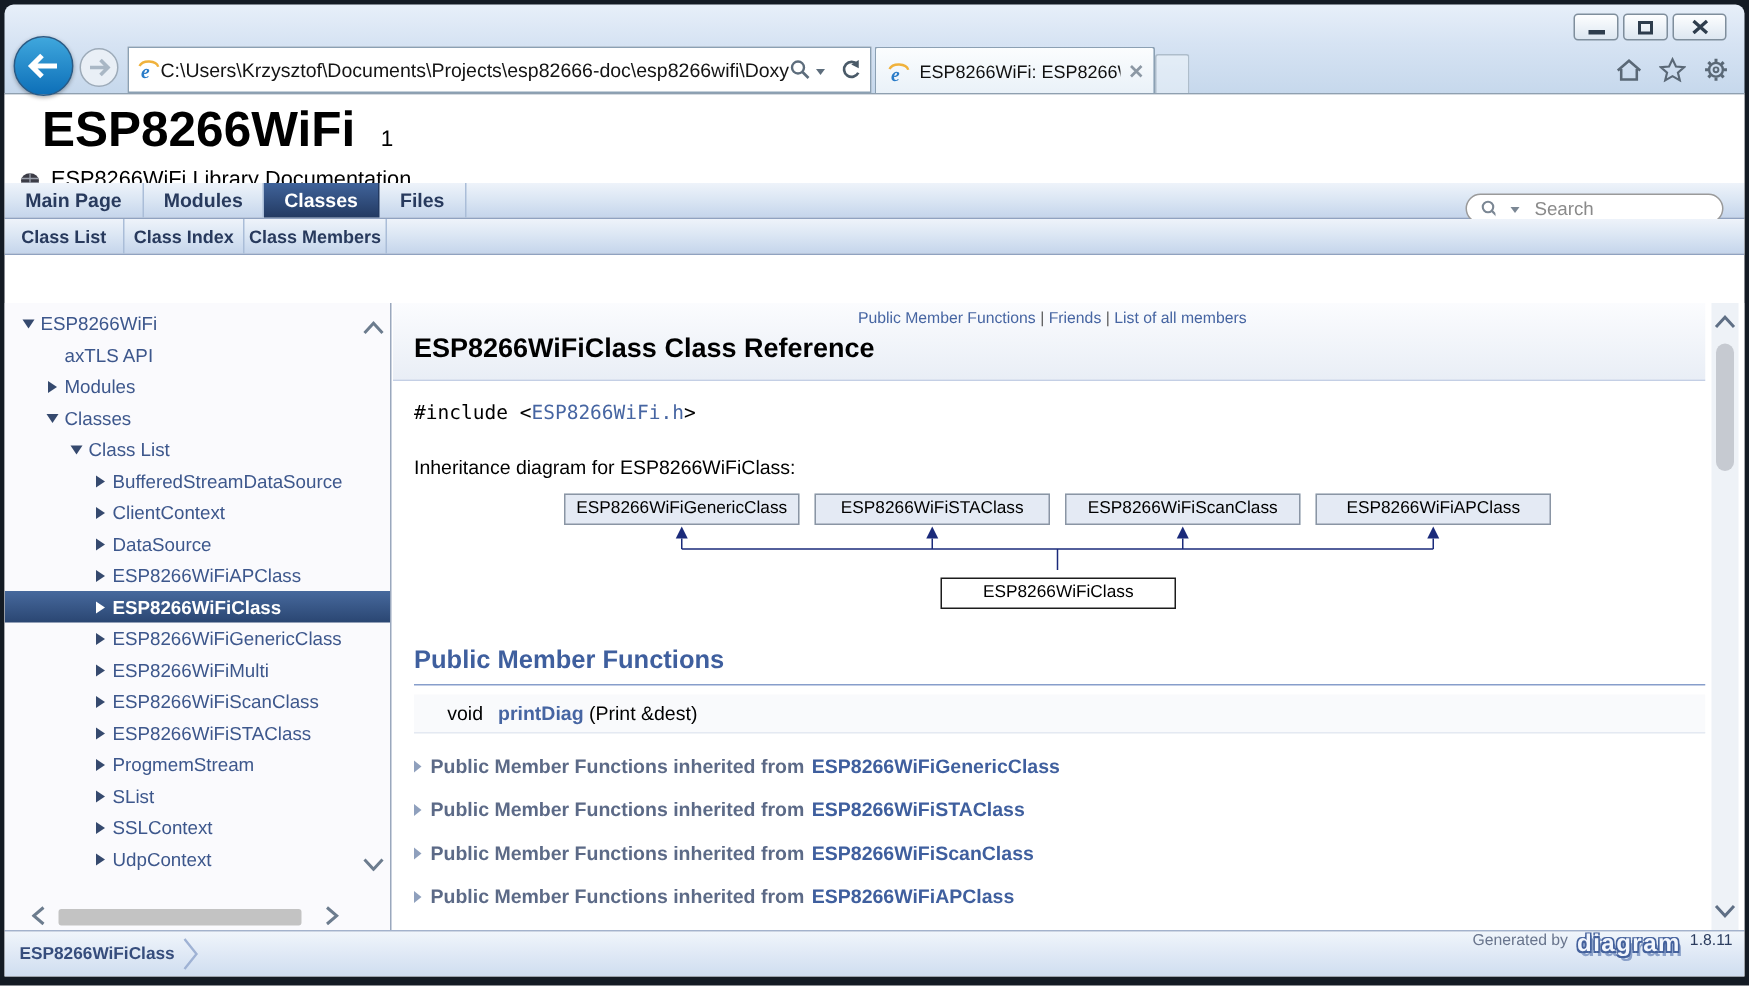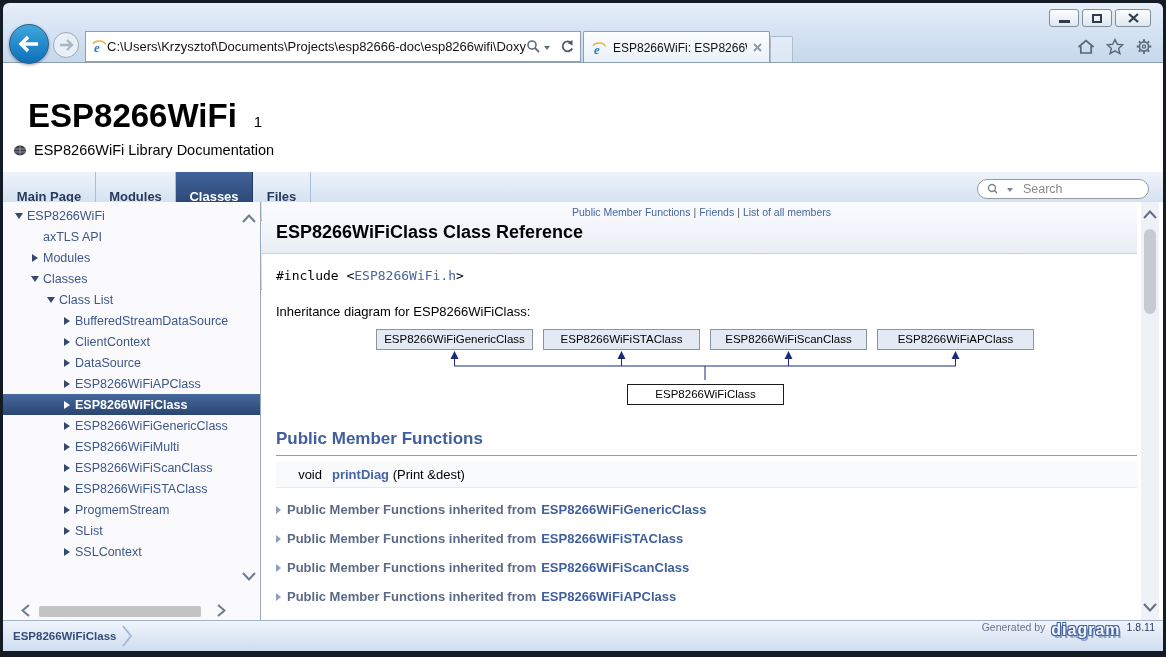--- a/index.html
+++ b/index.html
@@ -37,28 +37,28 @@
   .newtab-stub { position:absolute; left:767px; top:33px; width:23px; height:27px;
     background:rgba(252,254,255,.4); border:1px solid #aebdcb; border-bottom:none; border-radius:2px 2px 0 0; }
   .chrome-icons { position:absolute; right:10px; top:35px; display:flex; gap:11px; align-items:center; }
 
   .favicon { position:relative; width:16px; height:16px; flex:0 0 16px; }
 
   
   .page { position:absolute; top:62px; left:3px; right:3px; bottom:6px; background:#fff;
     border-top:1px solid #8fa0b0; overflow:hidden; }
 
-  .titlearea { position:relative; height:59px; background:#fff;margin-top:30px; }
+  .titlearea { position:relative; height:59px; background:#fff; }
   .projectname { position:absolute; left:25px; top:4px; font-size:33px; font-weight:600; color:#000; }
   .projectnumber { font-size:15px; font-weight:400; margin-left:17px; }
   .projectbrief { position:absolute; left:10px; top:49px; font-size:14.5px; color:#000;
     display:flex; align-items:center; gap:7px; }
 
-  .tabrow { height:49px; background:linear-gradient(#eef3fa 0%,#dce7f4 45%,#c5d5eb 100%);
-    border-bottom:1px solid #90a2c0; display:flex; position:relative;margin-top:20px; }
+  .tabrow { height:24px; background:linear-gradient(#eef3fa 0%,#dce7f4 45%,#c5d5eb 100%);
+    border-bottom:1px solid #90a2c0; display:flex; position:relative; }
   .ttab { display:flex; align-items:center; justify-content:center; font-weight:bold;
     color:#283a5d; border-right:1px solid #aabdd8; }
   .tabrow1 .ttab { font-size:13px; }
   .tabrow2 .ttab { font-size:12px; }
   .ttab.active { background:linear-gradient(#40639a,#233a62); color:#fff; border-right-color:#233a62; }
   .w-mp{width:93px}.w-mo{width:80px}.w-cl{width:77px}.w-fi{width:58px}
   .w-s1{width:80px}.w-s2{width:80px}.w-s3{width:102px}.w-s4{width:95px}
 
   .searchbox { position:absolute; right:14px; top:7px; width:172px; height:20px; background:#fff;
     border:1px solid #9a9a9a; border-radius:10px; display:flex; align-items:center; padding:0 9px; gap:10px; }
@@ -342,20 +342,24 @@
             <span class="tw"></span>
             <span>ProgmemStream</span>
           </div>
         <div class="nav-item lvl3 ar-r">
             <span class="tw"></span>
             <span>SList</span>
           </div>
         <div class="nav-item lvl3 ar-r">
             <span class="tw"></span>
             <span>SSLContext</span>
+          </div>
+        <div class="nav-item lvl3 ar-r">
+            <span class="tw"></span>
+            <span>UdpContext</span>
           </div>
       </div>
       <svg class="sb-up" width="14" height="9">
           <path d="M1,8 L7,1.5 L13,8" stroke="#6c7c8e" stroke-width="2" fill="none"></path>
         </svg>
       <svg class="sb-down" width="14" height="9">
           <path d="M1,1 L7,7.5 L13,1" stroke="#6c7c8e" stroke-width="2" fill="none"></path>
         </svg>
       <svg class="sb-hleft" width="9" height="13">
           <path d="M8,1 L1.5,6.5 L8,12" stroke="#6c7c8e" stroke-width="2" fill="none"></path>

